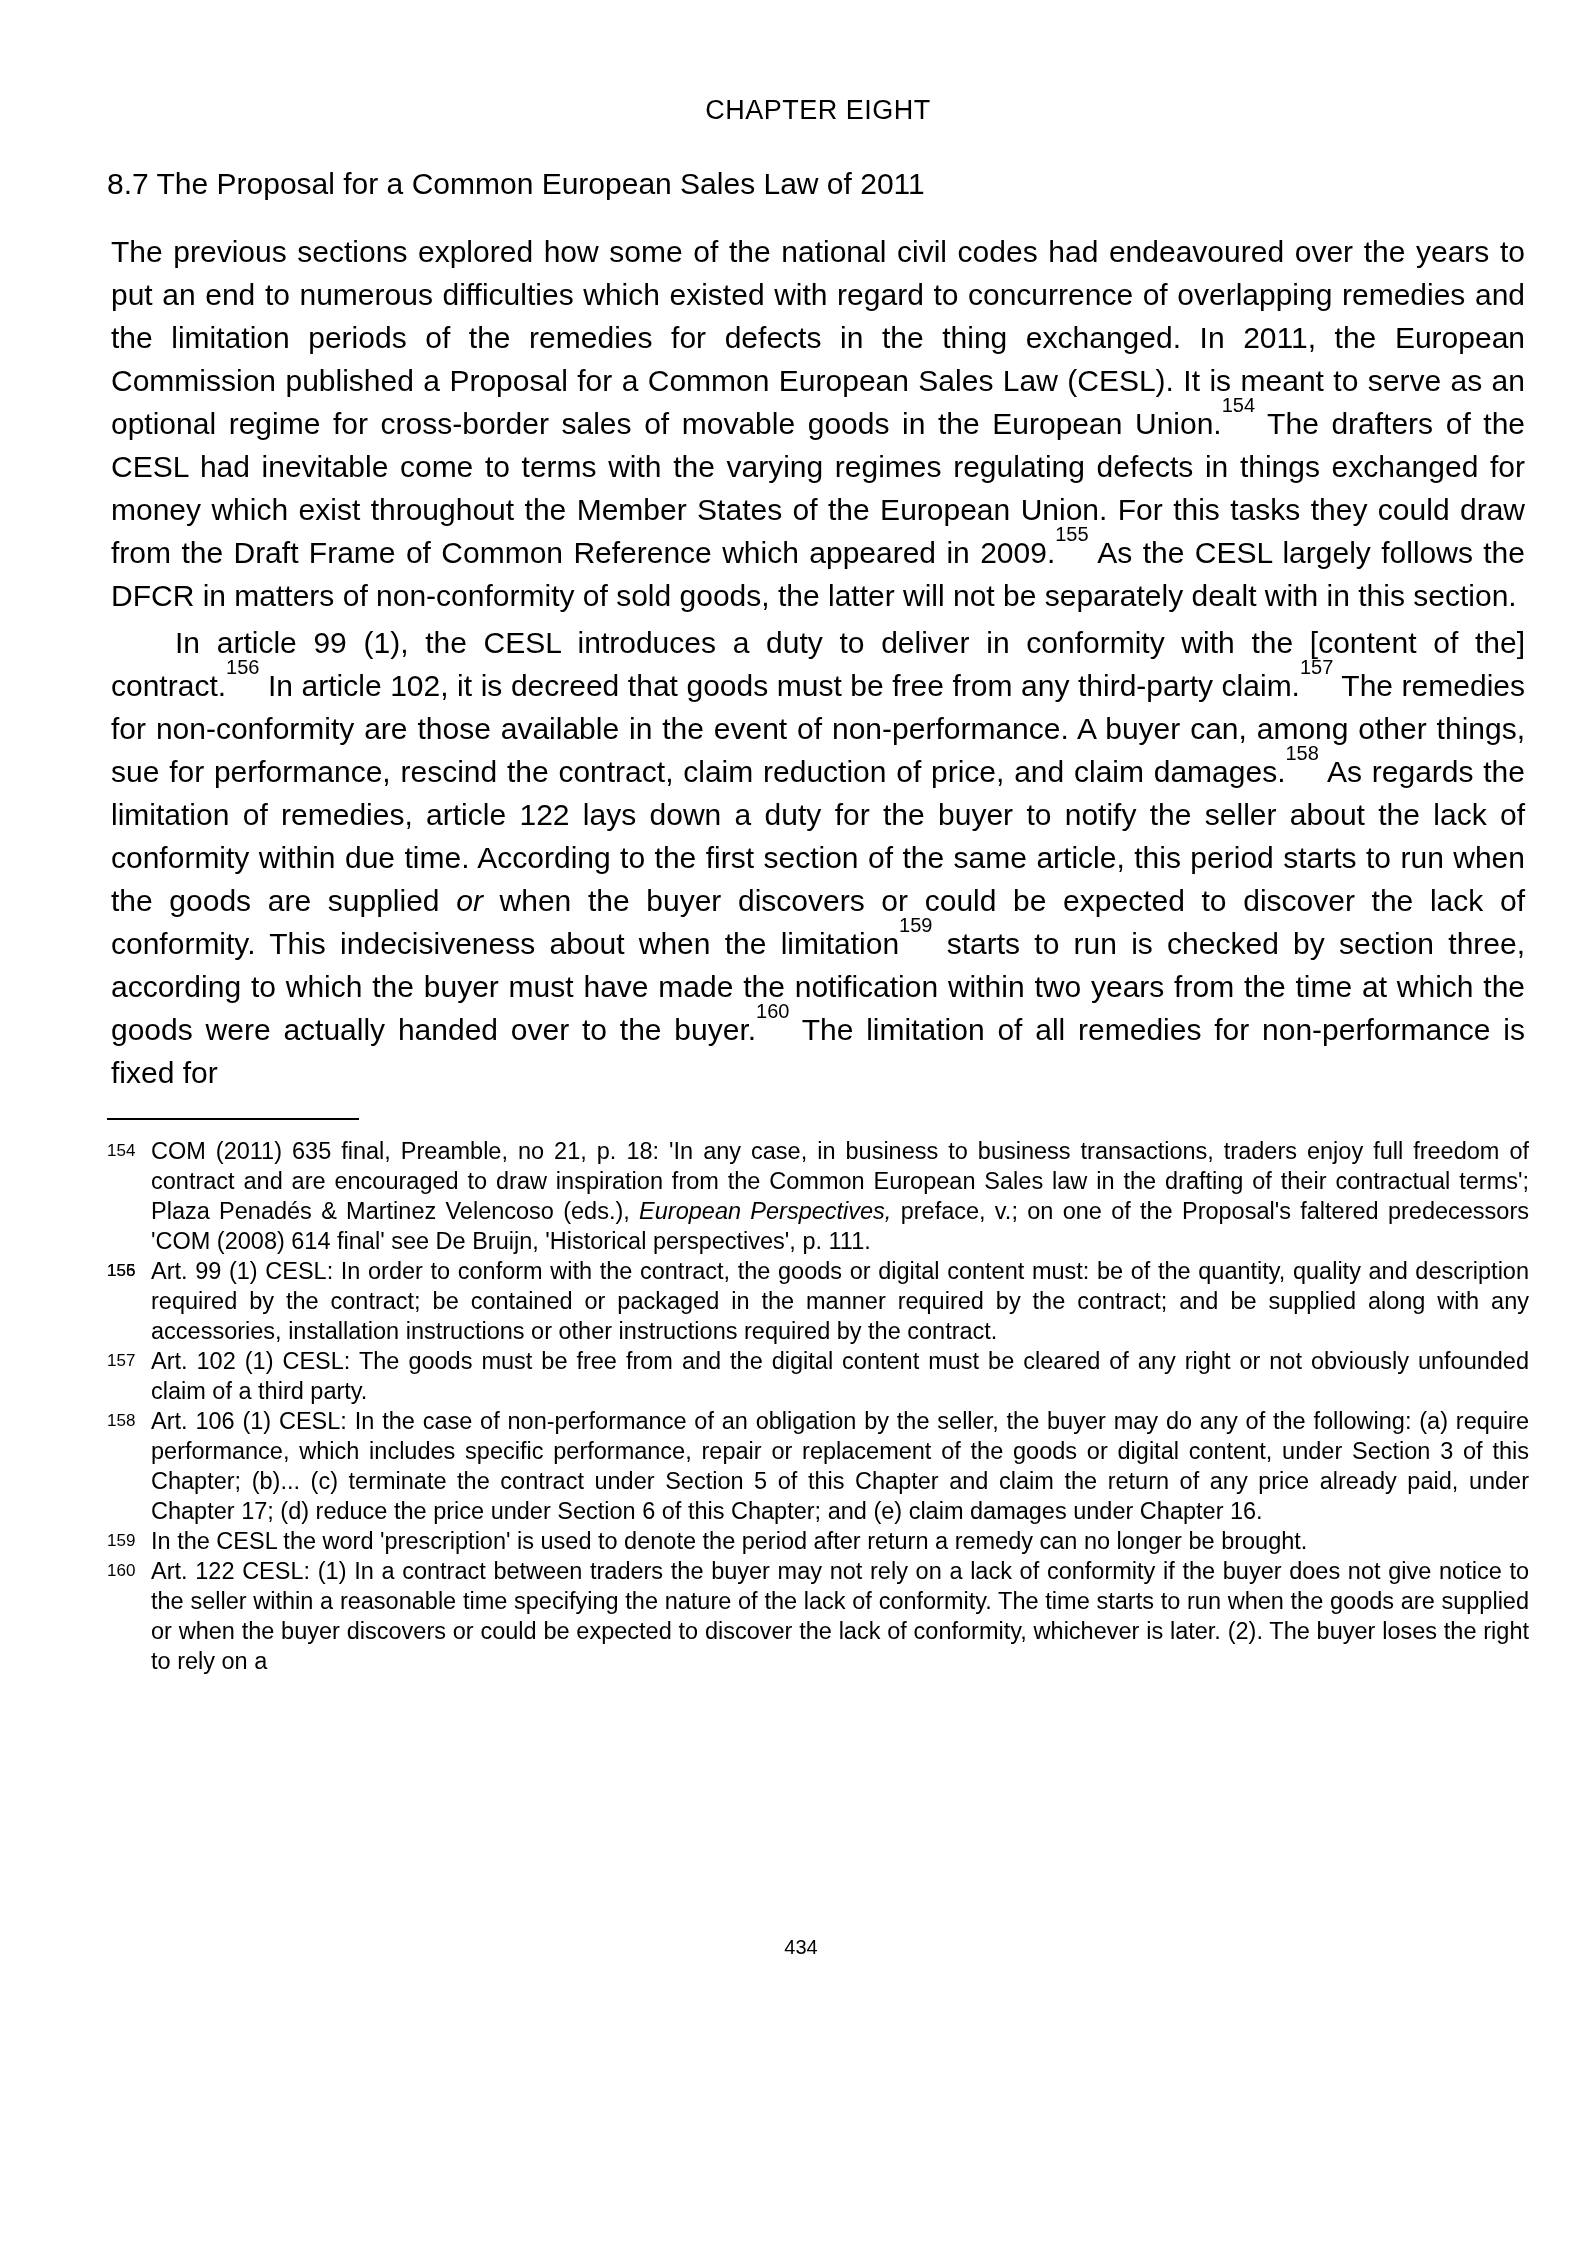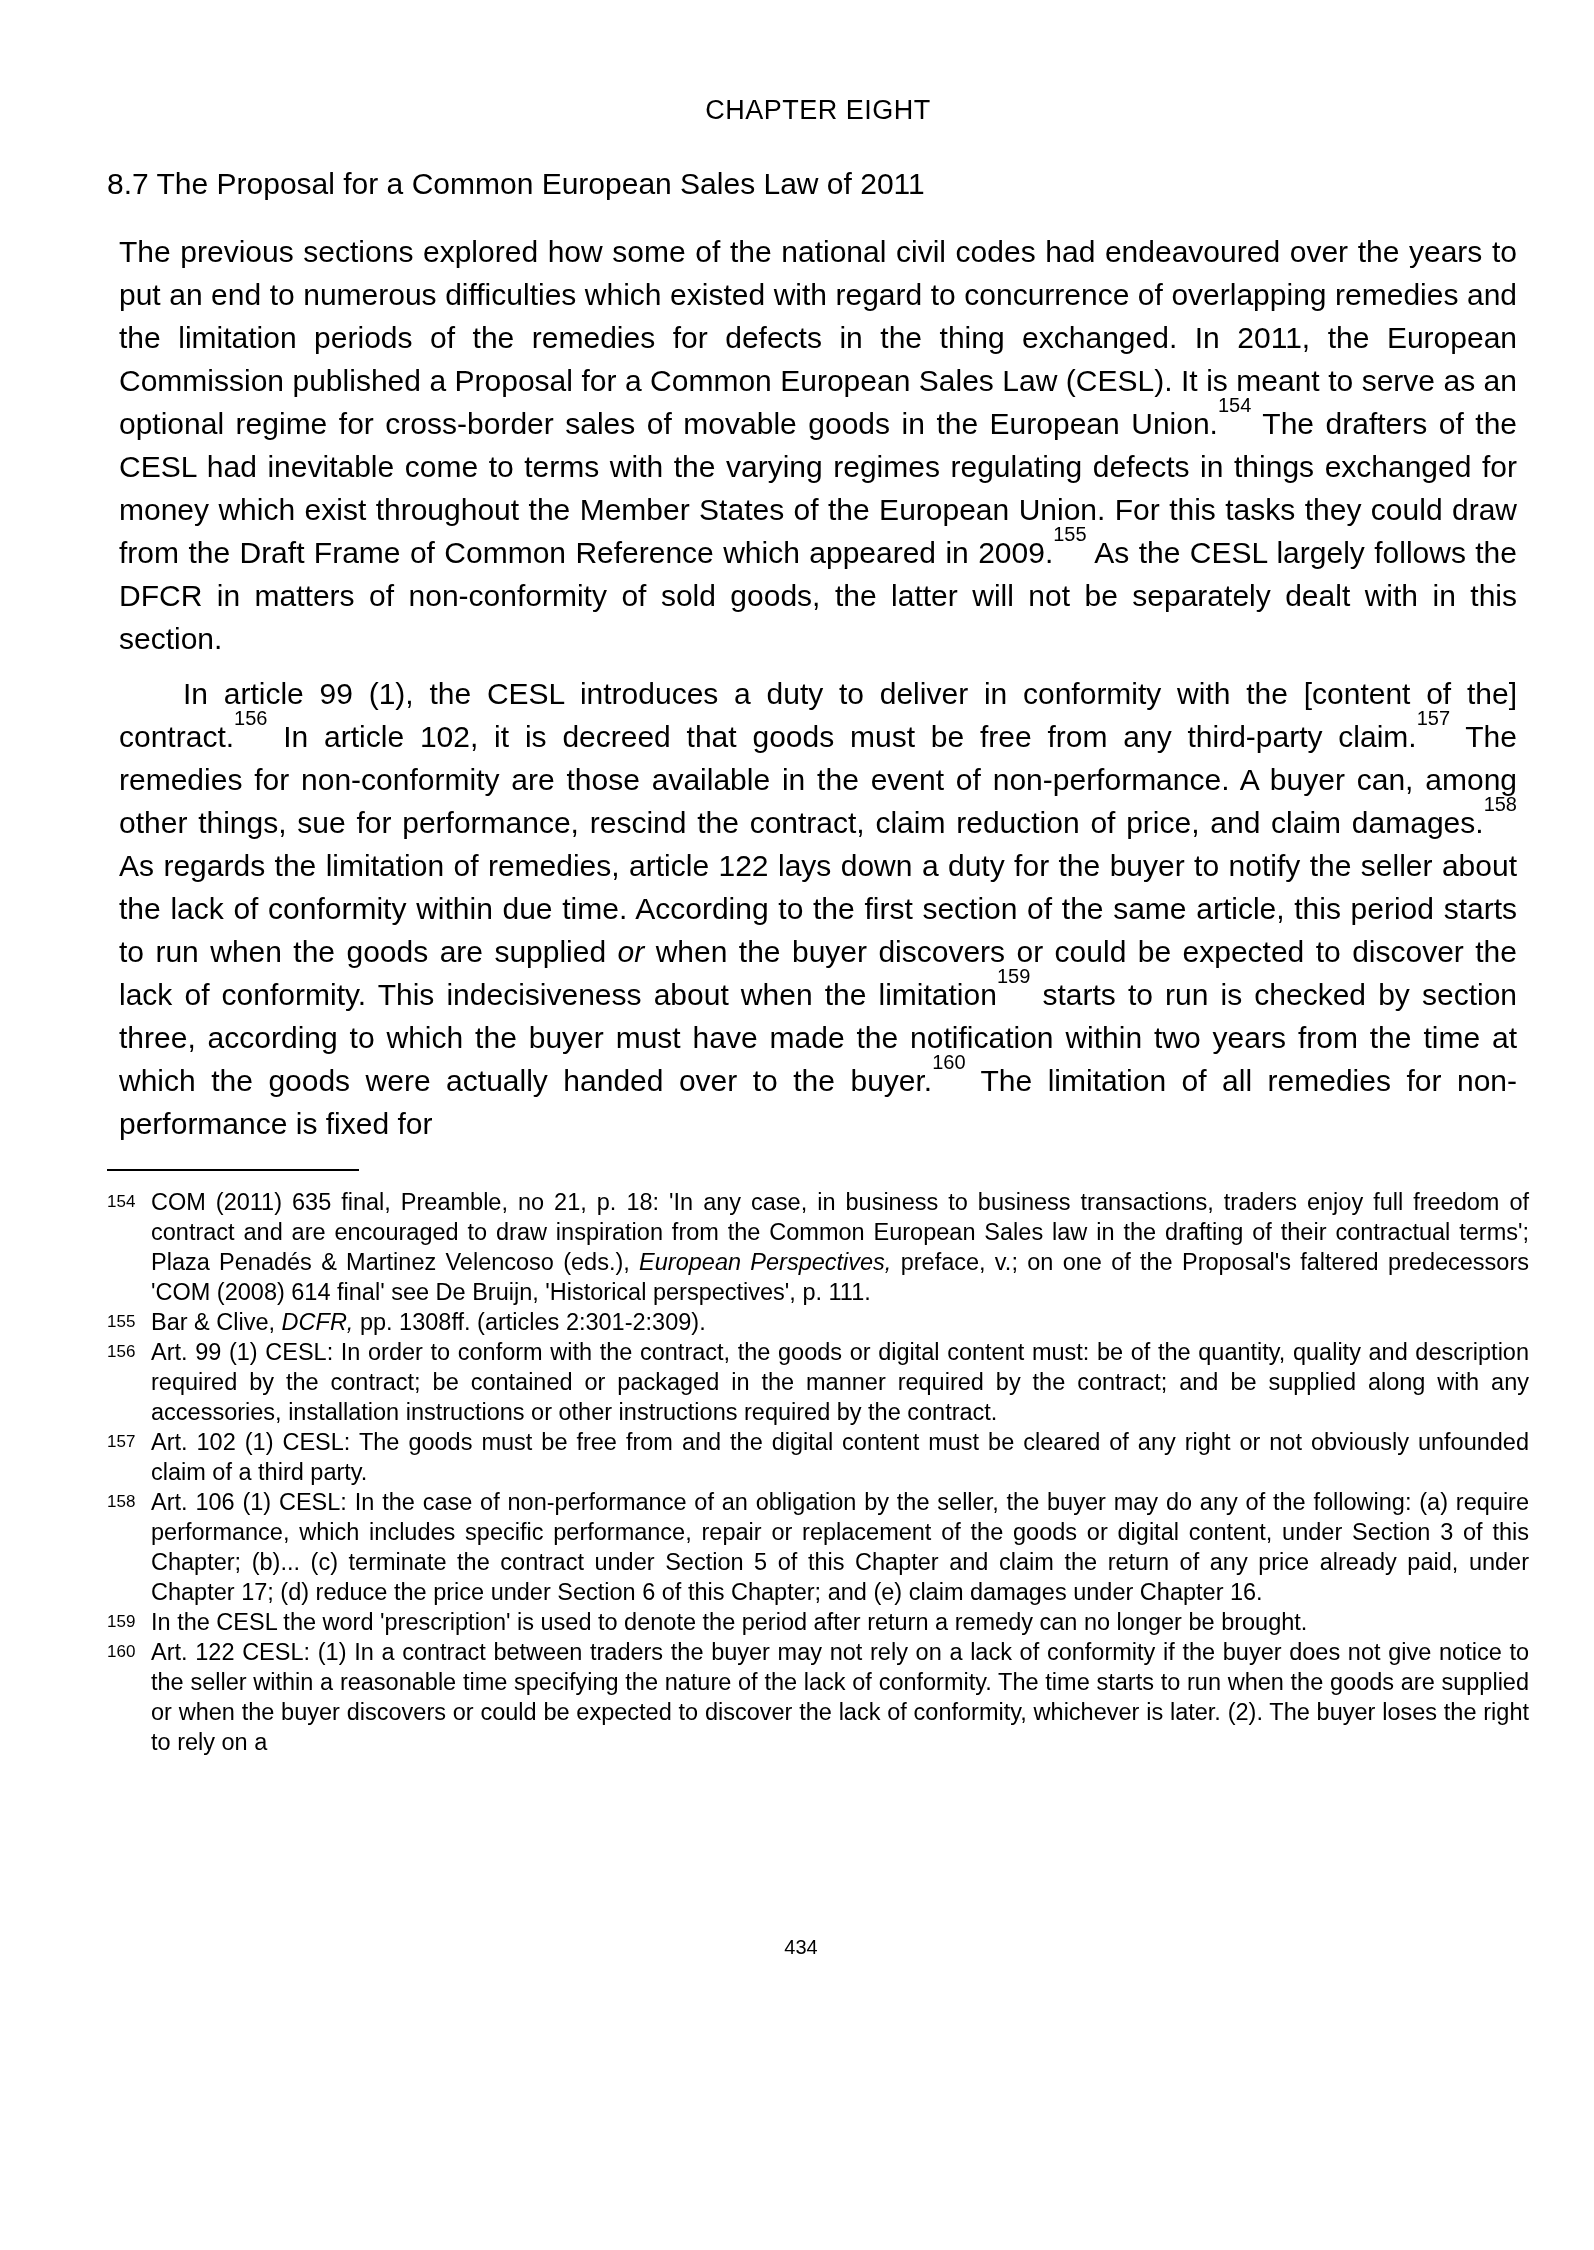--- a/index.html
+++ b/index.html
@@ -24,21 +24,21 @@
   .section-title {
     font-size: 30px;
     font-weight: normal;
     margin: 0 0 28px 0;
     line-height: 1.2;
   }
   .body-para {
     font-size: 30px;
     line-height: 43px;
     text-align: justify;
-    margin: 12px;
+    margin: 4px;
   }
   .body-para.indent { text-indent: 64px; }
   sup.fn-ref {
     font-size: 20px;
     line-height: 0;
     position: relative;
     top: -11px;
     letter-spacing: 0;
   }
   .fn-divider {
@@ -87,21 +87,20 @@
 
   <div class="footnotes">
 
     <div class="footnote">
       <span class="fn-num">154</span>
       <span class="fn-text">COM (2011) 635 final, Preamble, no 21, p. 18: 'In any case, in business to business transactions, traders enjoy full freedom of contract and are encouraged to draw inspiration from the Common European Sales law in the drafting of their contractual terms'; Plaza Penadés &amp; Martinez Velencoso (eds.), <i>European Perspectives,</i> preface, v.; on one of the Proposal's faltered predecessors 'COM (2008) 614 final' see De Bruijn, 'Historical perspectives', p. 111.</span>
     </div>
 
     <div class="footnote">
       <span class="fn-num">155</span>
-      <span class="fn-text">Bar &amp; Clive, <i>DCFR,</i> pp. 1308ff. (articles 2:301-2:309).</span>
     </div>
 
     <div class="footnote">
       <span class="fn-num">156</span>
       <span class="fn-text">Art. 99 (1) CESL: In order to conform with the contract, the goods or digital content must: be of the quantity, quality and description required by the contract; be contained or packaged in the manner required by the contract; and be supplied along with any accessories, installation instructions or other instructions required by the contract.</span>
     </div>
 
     <div class="footnote">
       <span class="fn-num">157</span>
       <span class="fn-text">Art. 102 (1) CESL: The goods must be free from and the digital content must be cleared of any right or not obviously unfounded claim of a third party.</span>

